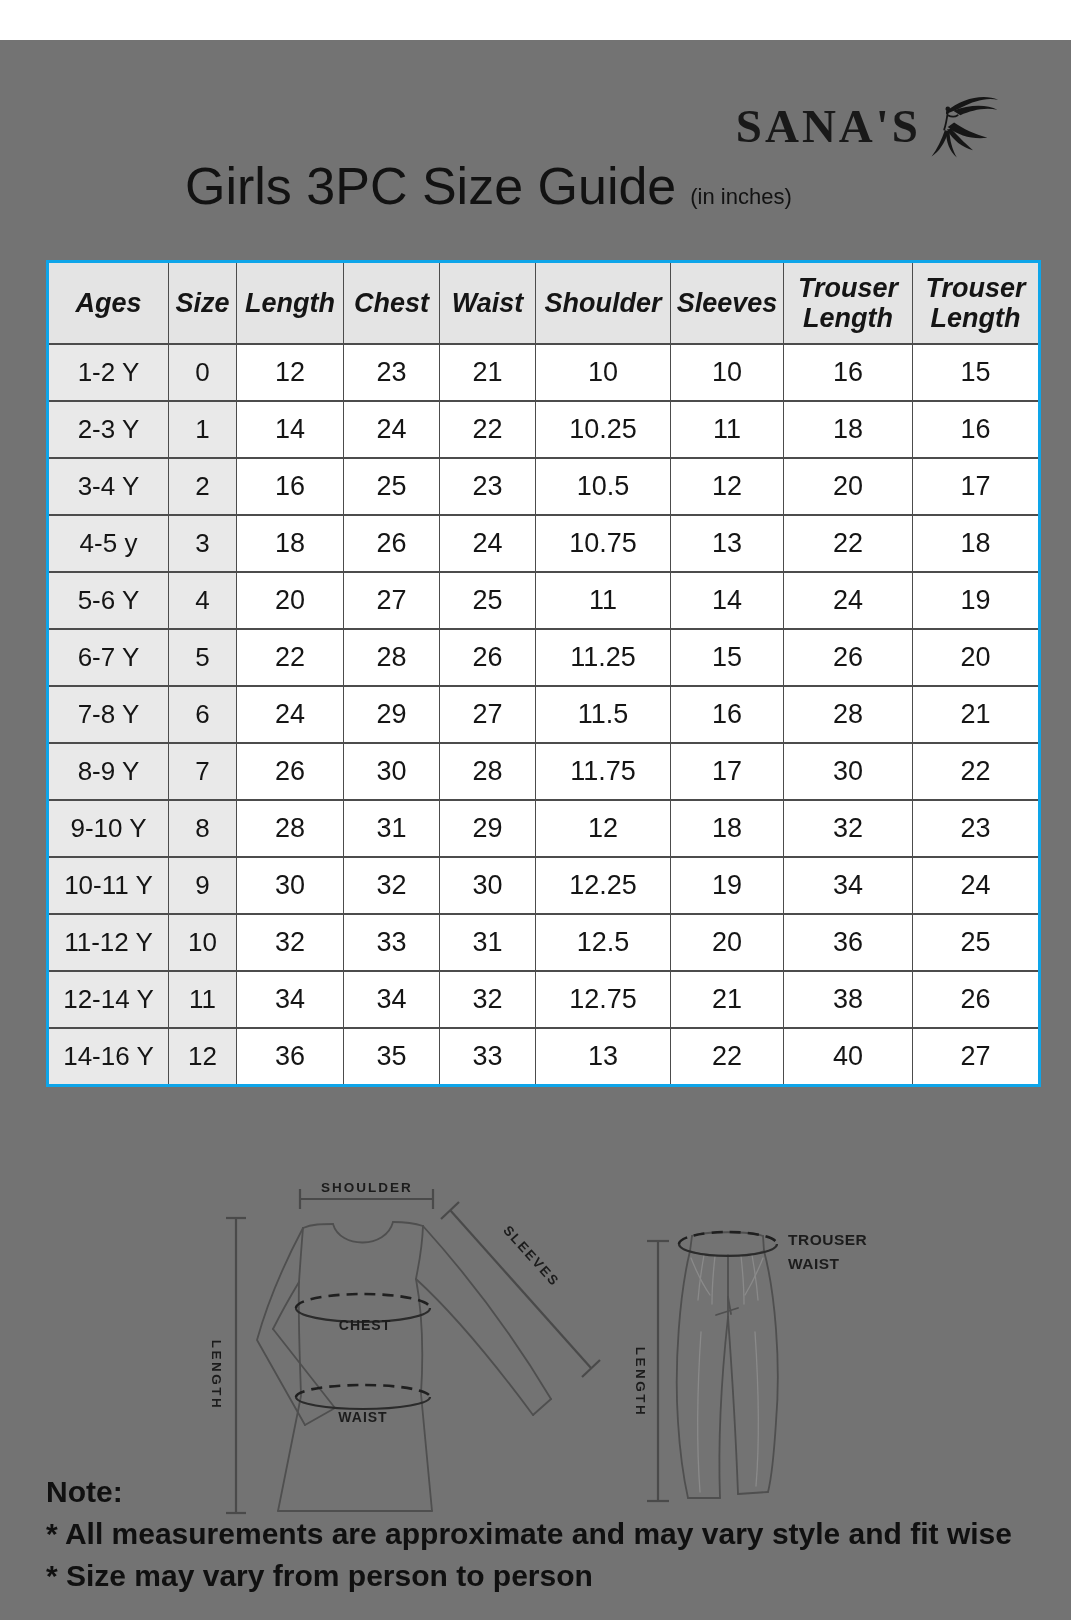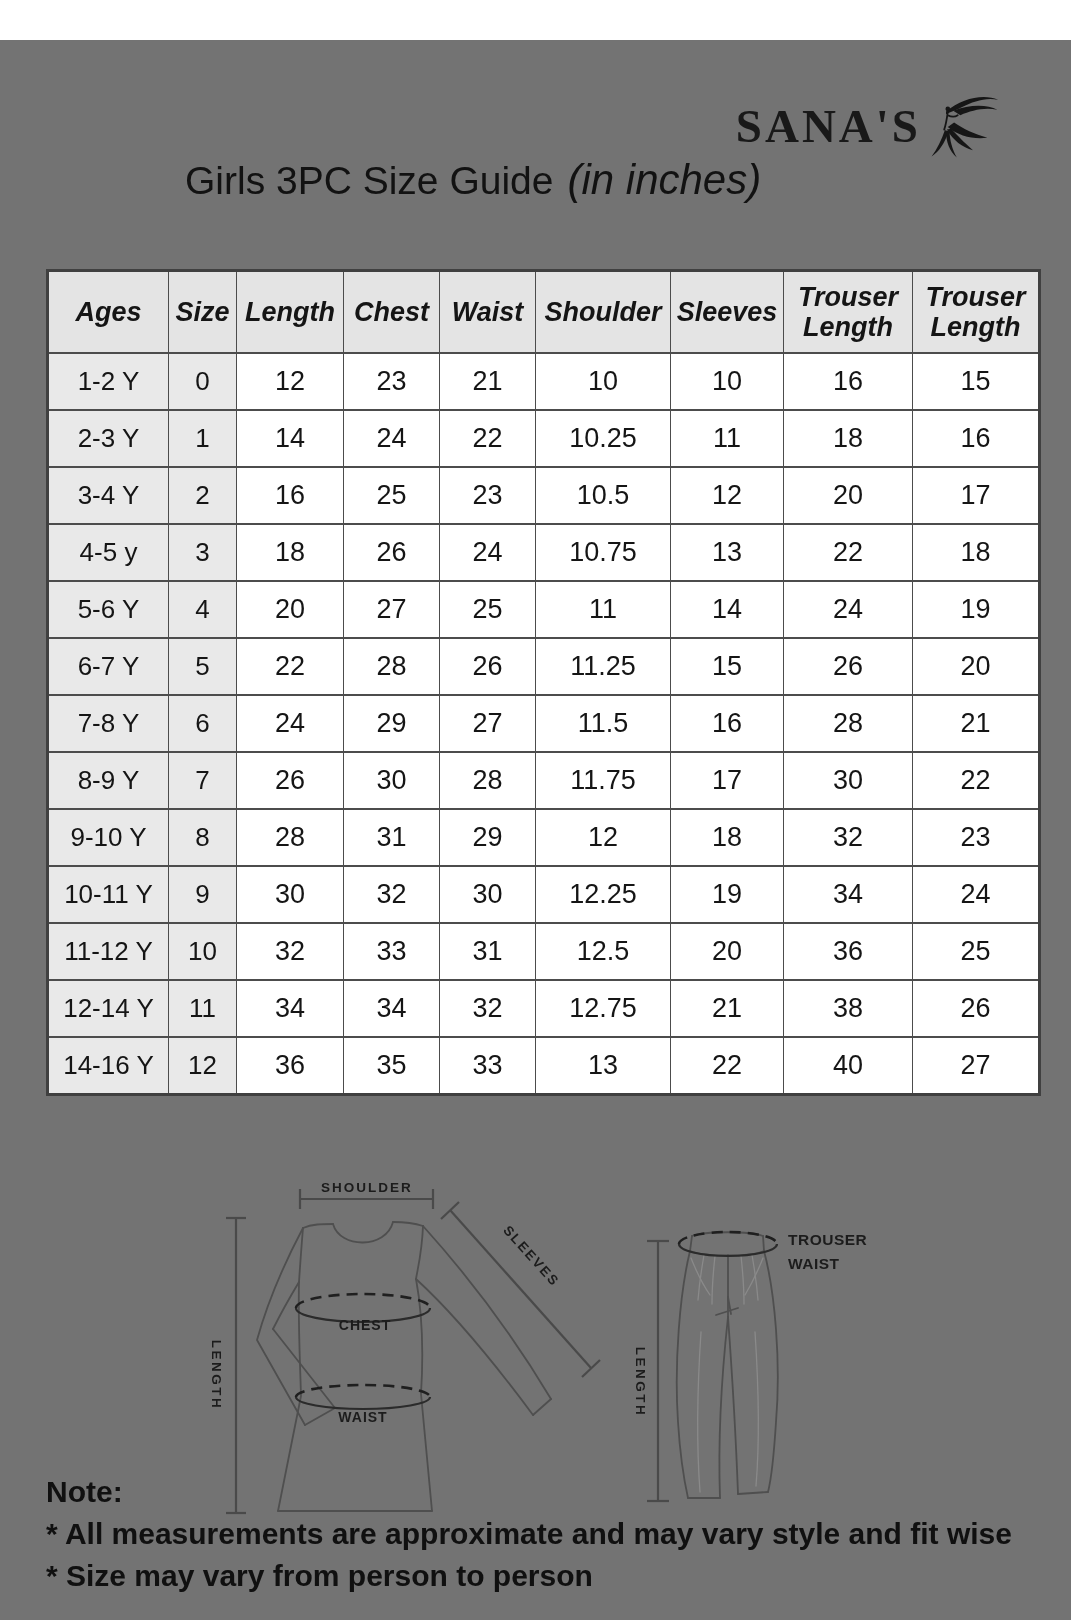--- a/index.html
+++ b/index.html
@@ -9,27 +9,27 @@
   }
   
   .brand{position:absolute;top:50px;right:70px;display:flex;align-items:center;gap:6px;}
   .brand-text{
     font-family:"Liberation Serif",serif;font-size:47px;font-weight:bold;
     letter-spacing:3px;color:#191919;line-height:1;
   }
   .brand-icon{width:74px;height:72px;}
   
   .title-row{position:absolute;left:185px;top:116px;display:flex;align-items:baseline;gap:14px;white-space:nowrap;}
-  .title-main{font-size:39px;color:#121212;letter-spacing:0px;}
-  .title-unit{font-size:42px;color:#121212;font-style:italic;}
+  .title-main{font-size:52px;color:#121212;letter-spacing:0px;}
+  .title-unit{font-size:22px;color:#121212;}
   
   .size-table{
-    position:absolute;left:46px;top:229px;width:992px;
+    position:absolute;left:46px;top:220px;width:992px;
     border-collapse:collapse;table-layout:fixed;
-    border:3px solid #404040;
+    border:3px solid #0ea5e9;
   }
   .size-table th,.size-table td{
     border:2px solid #4c4c4c;border-left-width:1.5px;border-right-width:1.5px;
     text-align:center;vertical-align:middle;padding:0;color:#151515;
   }
   .size-table th{
     height:80px;background:#e4e4e4;font-style:italic;font-weight:bold;
     font-size:27px;line-height:1.12;
   }
   .size-table td{height:55px;font-size:27px;background:#ffffff;}

